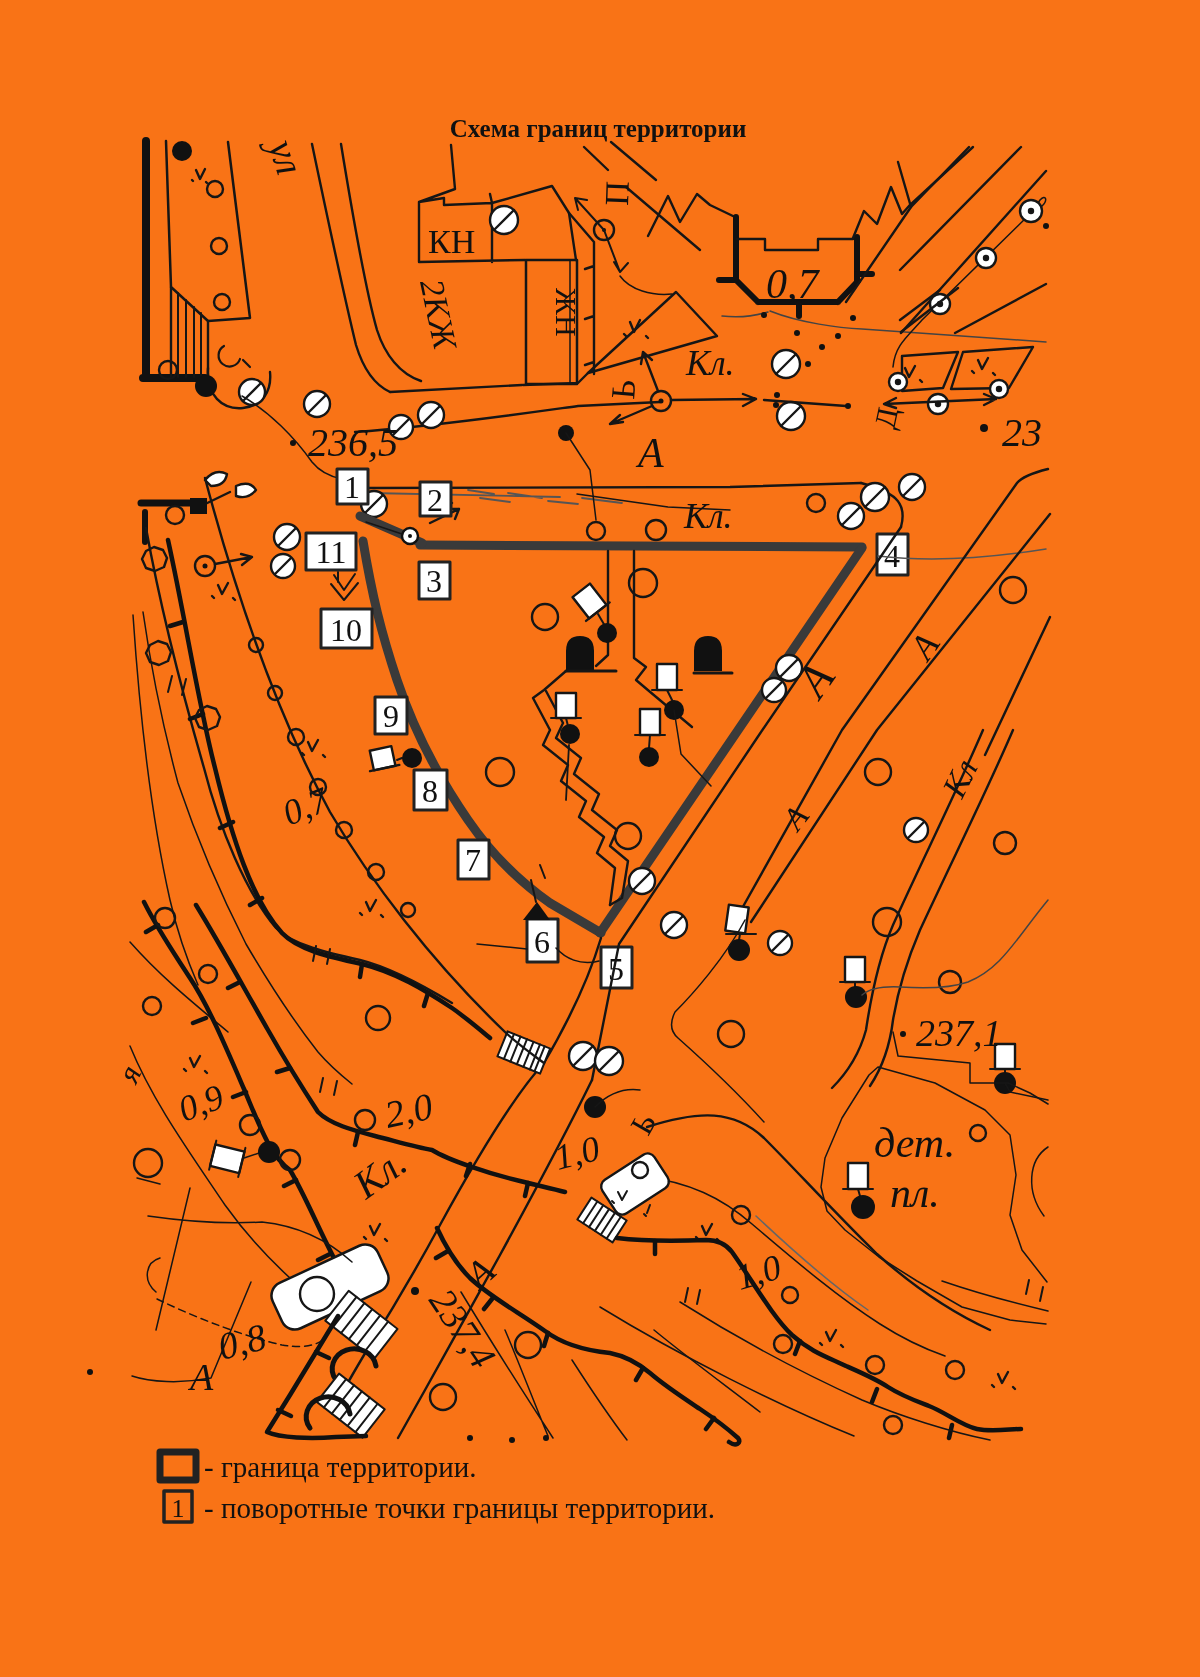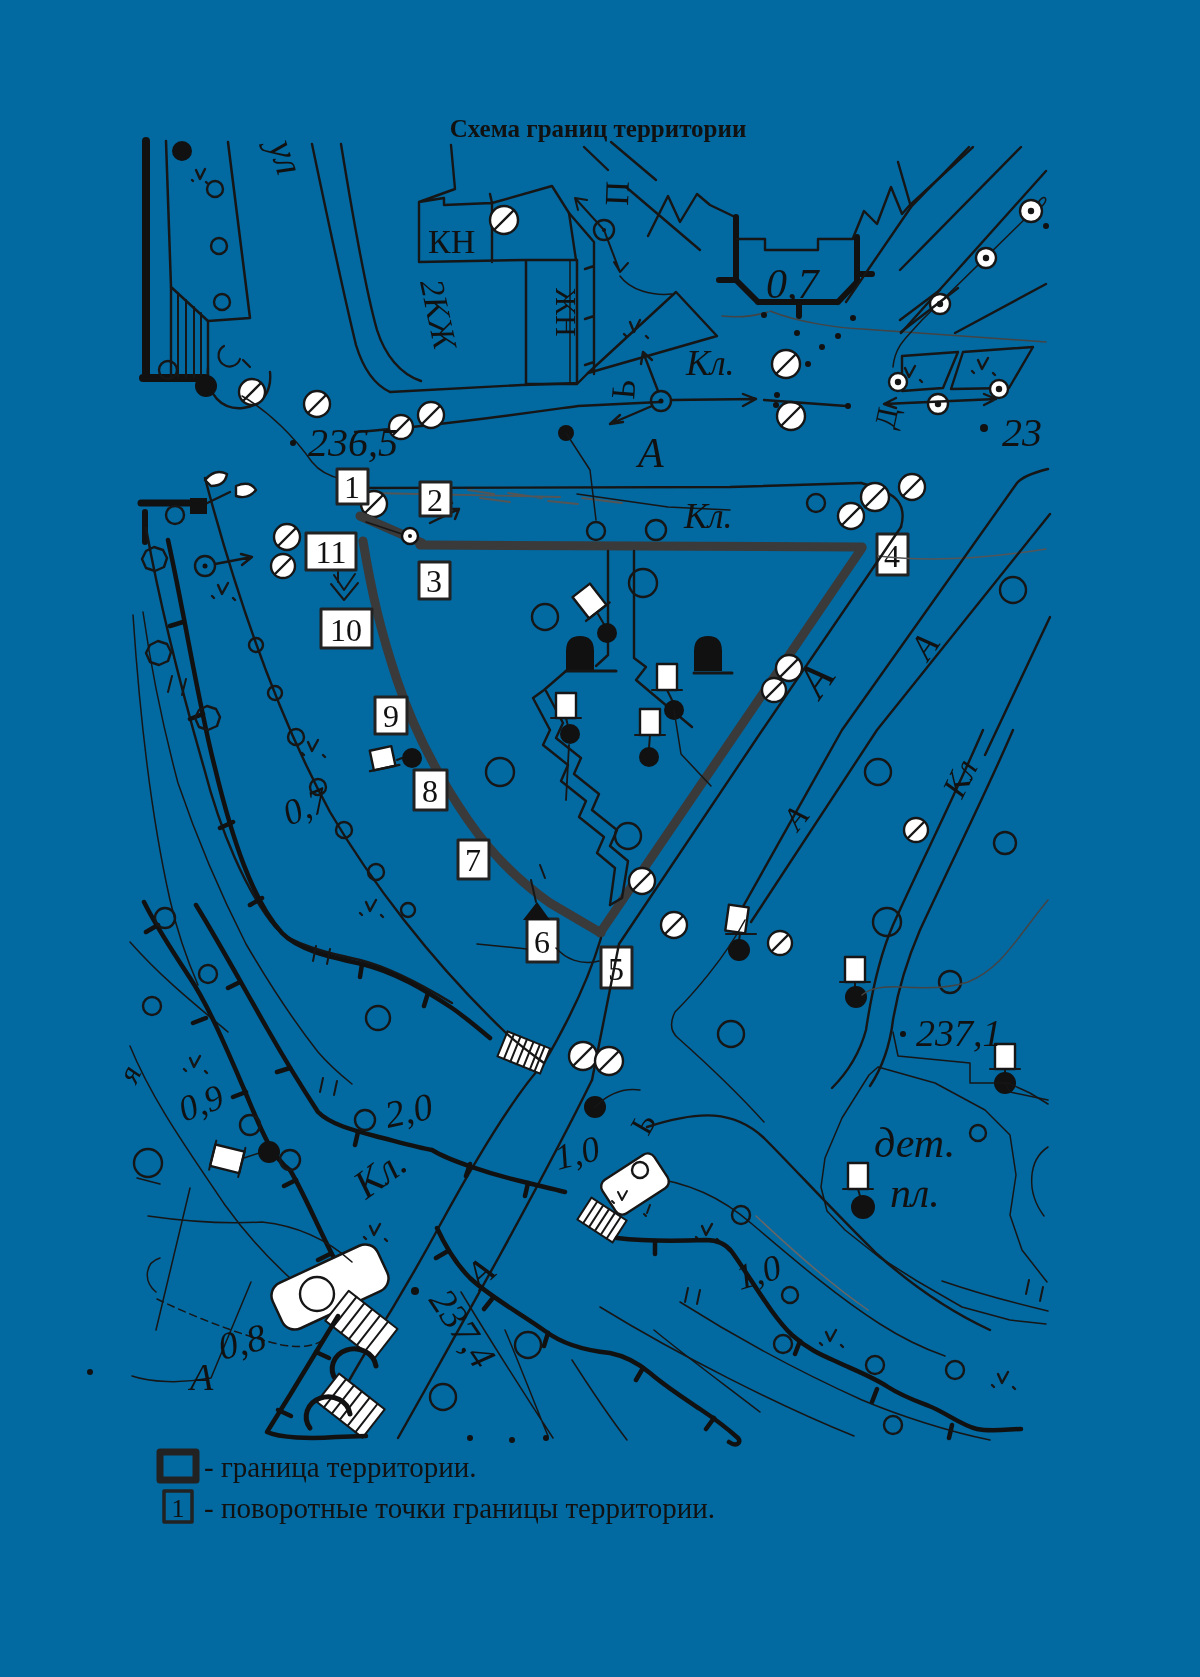--- a/index.html
+++ b/index.html
@@ -1,16 +1,16 @@
 <!DOCTYPE html>
 <html><head>
 <meta charset="utf-8">
 <style>
   html,body{margin:0;padding:0;background:#fff;}
-  .page{position:relative;width:1200px;height:1677px;background:#0369a1;overflow:hidden;}
+  .page{position:relative;width:1200px;height:1677px;background:#f97316;overflow:hidden;}
   svg{position:absolute;left:0;top:0;}
   .t{font-family:"Liberation Serif",serif;}
 </style>
 </head>
 <body>
 <div class="page">
 <svg width="1200" height="1677" viewBox="0 0 1200 1677" fill="none" stroke="#161616" stroke-width="2.4" stroke-linecap="round" stroke-linejoin="round">
 
 <text class="t" x="598" y="137" font-size="25" font-weight="bold" fill="#111" stroke="none" text-anchor="middle">Схема границ территории</text>
 

